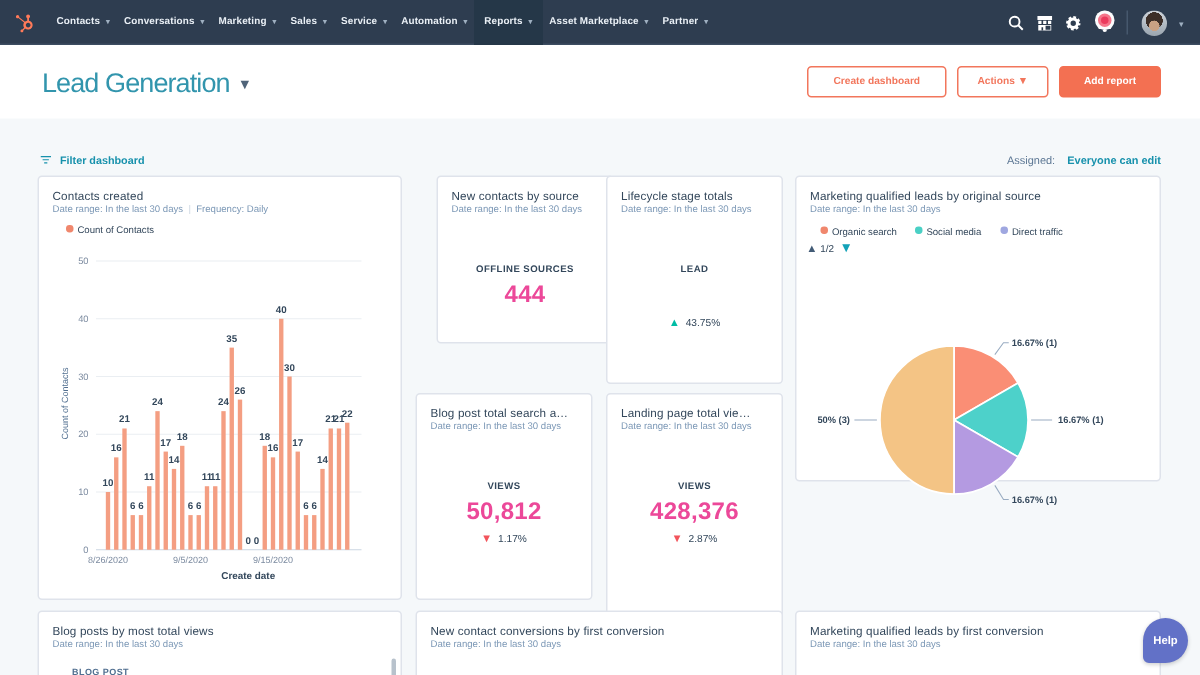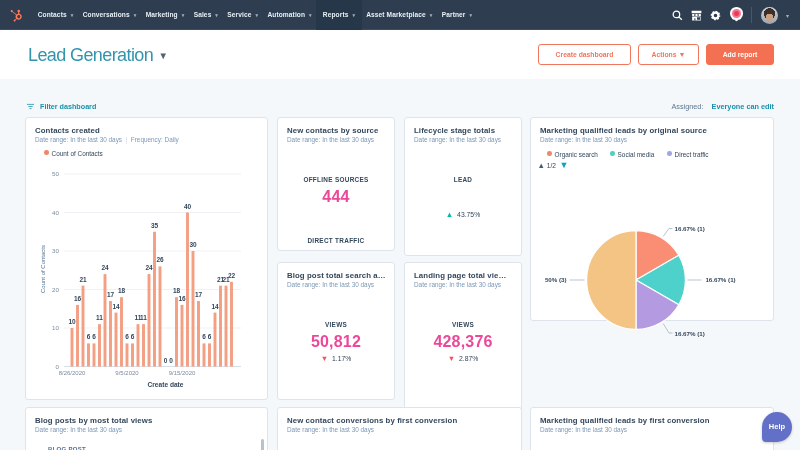--- a/index.html
+++ b/index.html
@@ -27,21 +27,21 @@
 .btn.fl { background:#f37052; color:#fff; border:1px solid #f37052; }
 
 
 .filtrow { position:absolute; left:0; top:99px; width:800px; height:20px; }
 .flink { position:absolute; left:40px; top:2.5px; font-size:7.2px; font-weight:bold; color:#1791ac; }
 .assign { position:absolute; right:26px; top:2.5px; font-size:7.3px; color:#5b7693; }
 .assign b { color:#1791ac; font-weight:bold; }
 
 
 .card { position:absolute; background:#fff; border:1px solid #dfe3eb; border-radius:3px; }
-.ctitle { position:absolute; left:9px; top:7.5px; font-size:7.8px; font-weight:bold; color:#33475b; letter-spacing:0.1px; }
+.ctitle { position:absolute; left:9px; top:7.5px; font-size:7.8px; font-weight:normal; color:#33475b; letter-spacing:0.1px; }
 .cdate { position:absolute; left:9px; top:17.5px; font-size:6.4px; color:#7c98b6; }
 
 
 .mlabel { position:absolute; width:100%; text-align:center; font-size:6.4px; font-weight:bold; color:#33475b; letter-spacing:0.3px; }
 .mnum { position:absolute; width:100%; text-align:center; font-size:16px; font-weight:bold; color:#ec4899; letter-spacing:0.2px; }
 .mdelta { position:absolute; width:100%; text-align:center; font-size:6.8px; color:#33475b; }
 .up { color:#00bda5; font-size:7.5px; margin-right:2px; }
 .down { color:#f2545b; font-size:7.5px; margin-right:2px; }
 
 
@@ -181,21 +181,21 @@
       <rect x="204.05" y="119.8" width="2.9" height="84.7" fill="#f49e82"></rect>
       <text x="205.5" y="115.8" font-size="6.5" font-weight="bold" fill="#33475b" text-anchor="middle">22</text>
       <text x="46" y="213" font-size="6" fill="#7c8ba0" text-anchor="middle">8/26/2020</text>
       <text x="101" y="213" font-size="6" fill="#7c8ba0" text-anchor="middle">9/5/2020</text>
       <text x="156" y="213" font-size="6" fill="#7c8ba0" text-anchor="middle">9/15/2020</text>
       <text x="19" y="107" font-size="6" fill="#516f90" transform="rotate(-90 19 107)" text-anchor="middle">Count of Contacts</text>
     </svg>
   <div style="position:absolute; left:38px; top:262.5px; width:203px; text-align:center; font-size:6.6px; font-weight:bold; color:#33475b;">Create date</div>
 </div>
 
-<div class="card" style="left:277px; top:117px; width:118px; height:134px; overflow:hidden;">
+<div class="card" style="left:291px; top:117px; width:118px; height:112px; overflow:hidden;">
   <div class="ctitle">New contacts by source</div>
   <div class="cdate">Date range: In the last 30 days</div>
   <div class="mlabel" style="top:58px;">OFFLINE SOURCES</div>
   <div class="mnum" style="top:70px;">444</div>
   <div class="mlabel" style="top:119px;">DIRECT TRAFFIC</div>
 </div>
 
 <div class="card" style="left:404px; top:117px; width:118px; height:139px;">
   <div class="ctitle">Lifecycle stage totals</div>
   <div class="cdate">Date range: In the last 30 days</div>

